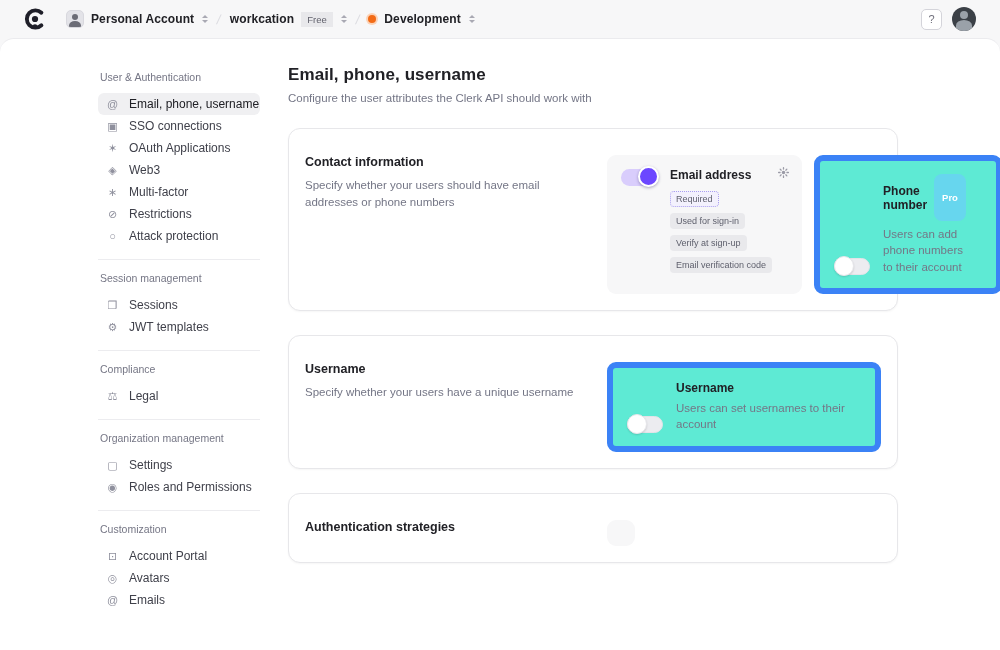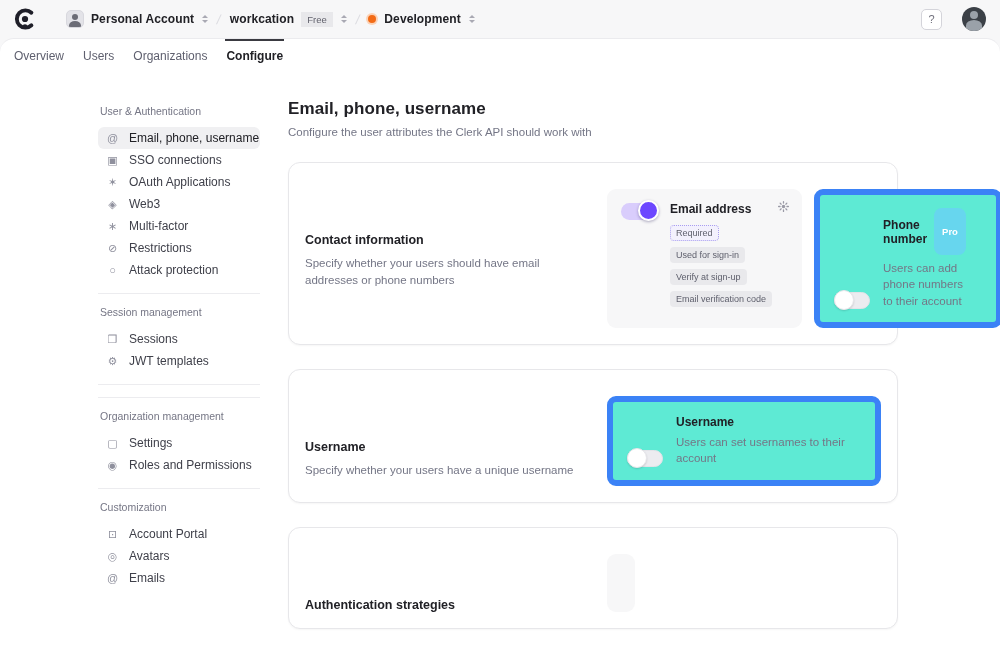--- a/index.html
+++ b/index.html
@@ -8,21 +8,21 @@
     font-family: "Liberation Sans", "DejaVu Sans", sans-serif;
     background:#f7f7f8;
     color:#212126;
     overflow:hidden;
     position:relative;
   }
 
   
   .topbar {
     height:38px; display:flex; align-items:center;
-    padding:0 14px; gap:20px; background:#f7f7f8;
+    padding:0 24px; gap:10px; background:#f7f7f8;
   }
   .logo { width:22px; height:22px; flex:0 0 auto; margin-right:10px; }
   .crumbs { display:flex; align-items:center; gap:9px; }
   .crumb { display:flex; align-items:center; gap:7px; cursor:pointer; }
   .crumb-label { font-size:12px; font-weight:700; color:#212126; letter-spacing:.1px; }
   .slash { color:#dcdce1; font-size:13px; transform:skewX(-12deg); }
   .mini-avatar {
     width:18px; height:18px; border-radius:5px; background:#e3e3e8; position:relative; overflow:hidden;
     border:1px solid #d8d8de;
   }
@@ -76,21 +76,21 @@
   .main { width:610px; margin-left:28px; padding-top:26px; }
   .page-title { font-size:17px; font-weight:700; letter-spacing:.1px; }
   .page-subtitle { font-size:11.5px; color:#747686; margin-top:7px; }
 
   .card {
     border:1px solid #e7e7ea; border-radius:12px; background:#fff;
     box-shadow:0 1px 2px rgba(20,20,30,.04);
     padding:26px 16px 16px 16px; margin-top:24px;
     display:flex; gap:20px;
   }
-  .card-left { width:282px; flex:0 0 auto;margin-top:44px; }
+  .card-left { width:282px; flex:0 0 auto; }
   .card-heading { font-size:12.5px; font-weight:700; color:#212126; }
   .card-desc { font-size:11.5px; color:#747686; line-height:1.45; margin-top:8px; }
   .card-right { flex:1; display:flex; flex-direction:row; gap:12px; }
 
   .panel { position:relative; border-radius:9px; padding:13px 14px; display:flex; gap:13px; }
   .panel.gray  { background:#f7f7f8; }
   .panel.white { background:#5eead4; border:6px solid #3b82f6;align-items:flex-end; }
   .panel-body { flex:1; min-width:0; padding-right:16px; }
   .panel-title-row { display:flex; align-items:center; gap:7px; }
   .panel-title { font-size:12px; font-weight:700; color:#212126; }
@@ -161,26 +161,20 @@
     </div>
   </div>
 
   <div class="topbar-spacer"></div>
   <div class="help-btn">?</div>
   <div class="user-avatar"></div>
 </div>
 
 <div class="sheet">
 
-  <div class="tabs">
-    <div class="tab">Overview</div>
-    <div class="tab">Users</div>
-    <div class="tab">Organizations</div>
-    <div class="tab active">Configure</div>
-  </div>
 
   <div class="content">
 
     <div class="sidebar">
 
       <div class="nav-group">
         <div class="nav-header">User &amp; Authentication</div>
         <div class="nav-item active">
           <span class="nav-icon">@</span>
           <span class="nav-label">Email, phone, username</span>
@@ -220,20 +214,27 @@
           <span class="nav-label">Sessions</span>
         </div>
         <div class="nav-item">
           <span class="nav-icon">⚙</span>
           <span class="nav-label">JWT templates</span>
         </div>
       </div>
 
       <div class="nav-divider"></div>
 
+      <div class="nav-group">
+        <div class="nav-header">Compliance</div>
+        <div class="nav-item">
+          <span class="nav-icon">⚖</span>
+          <span class="nav-label">Legal</span>
+        </div>
+      </div>
 
       <div class="nav-divider"></div>
 
       <div class="nav-group">
         <div class="nav-header">Organization management</div>
         <div class="nav-item">
           <span class="nav-icon">▢</span>
           <span class="nav-label">Settings</span>
         </div>
         <div class="nav-item">

